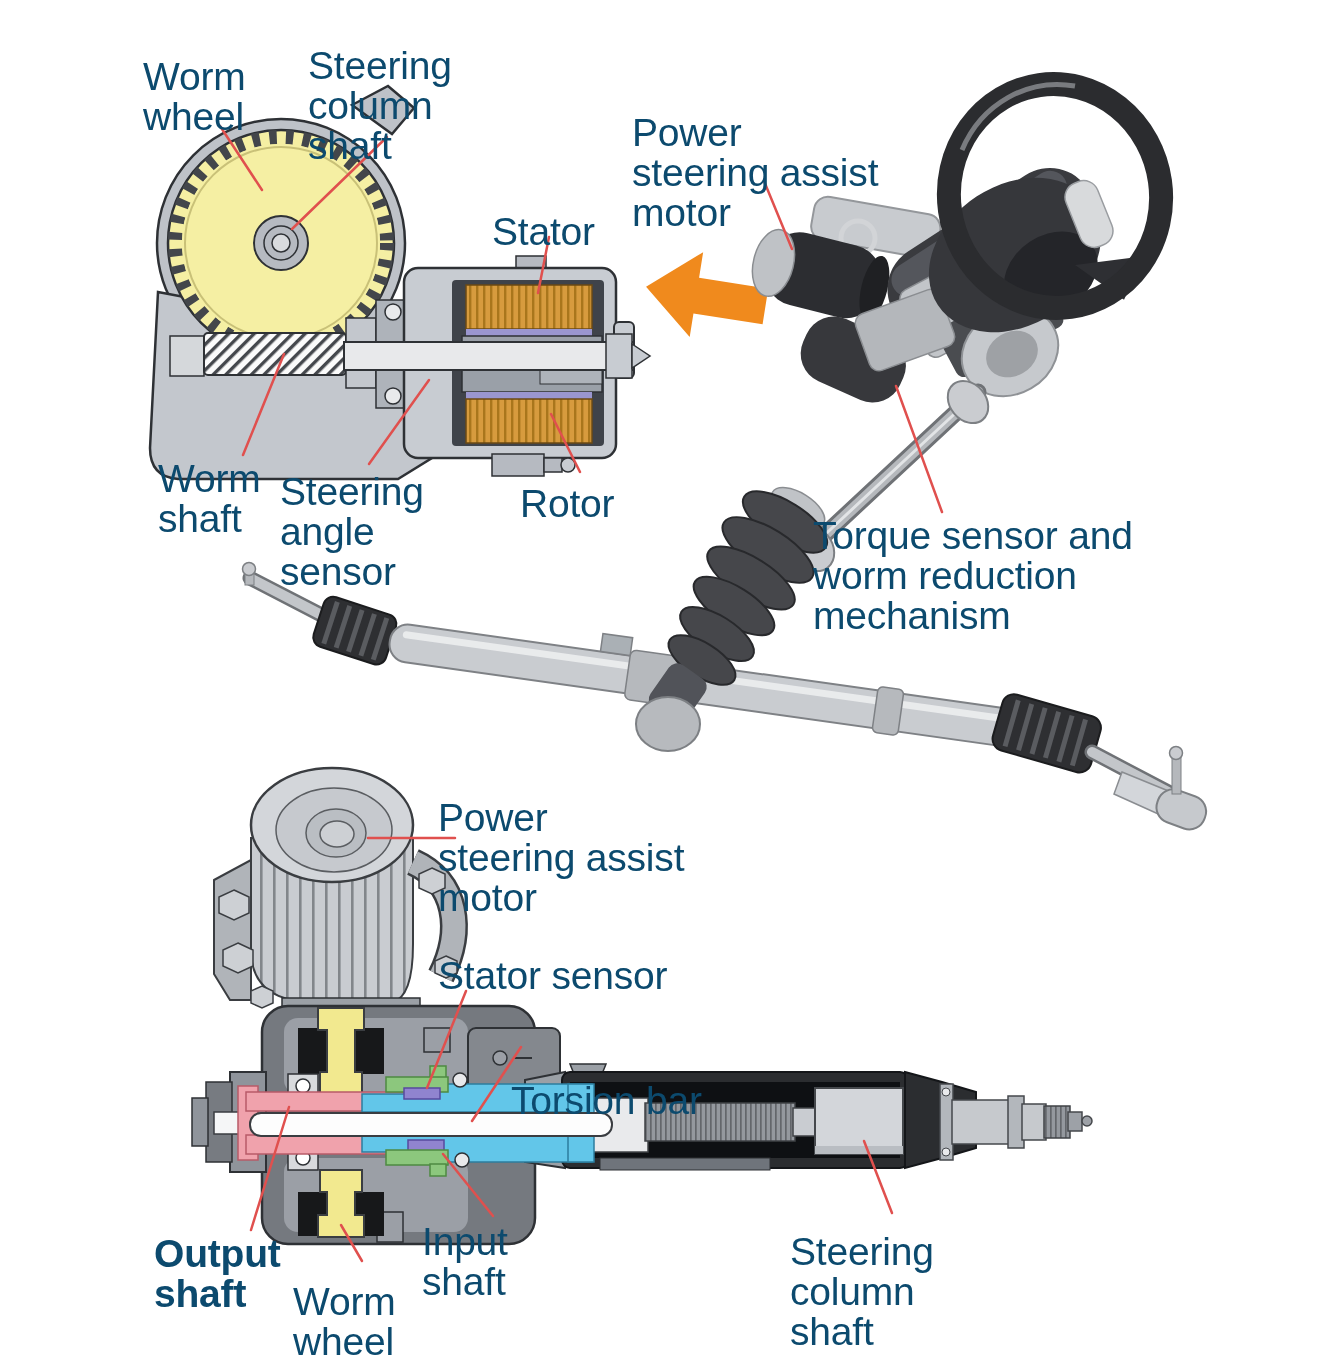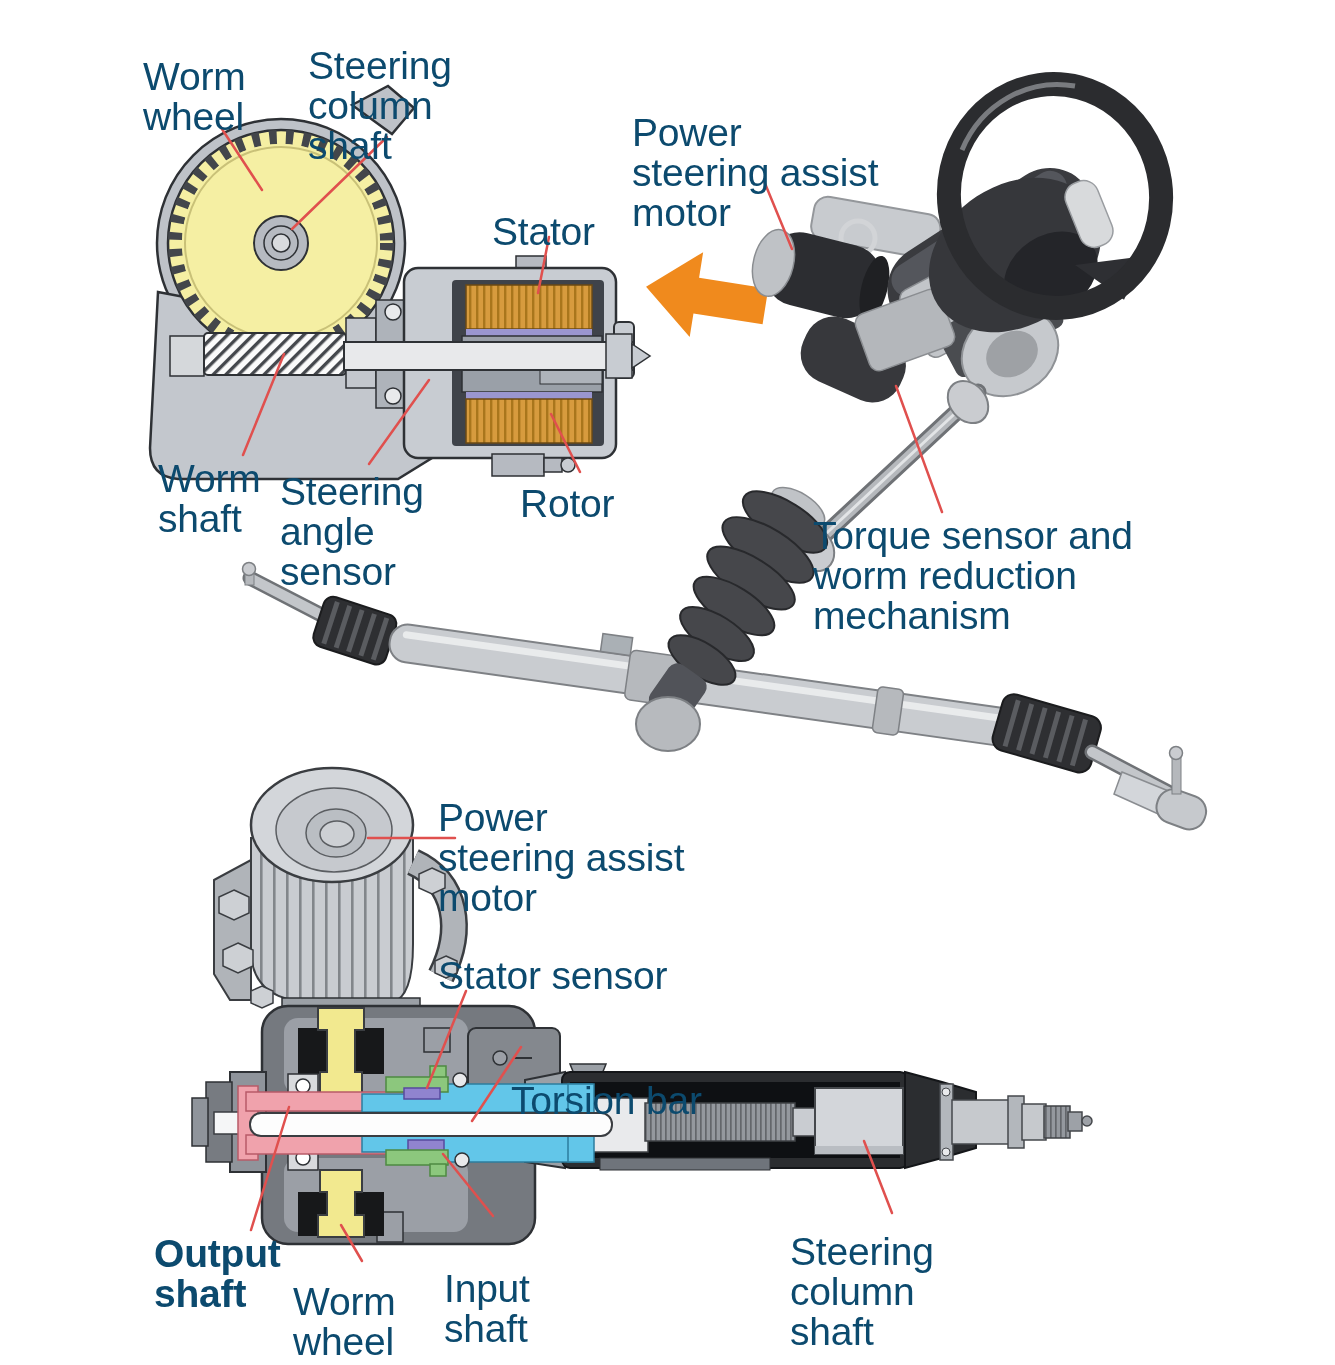--- a/index.html
+++ b/index.html
@@ -327,16 +327,16 @@
 <div class="label" style="left:632px;top:113px;width:250px;">Power steering assist motor</div>
 <div class="label" style="left:280px;top:472px;width:220px;">Steering angle sensor</div>
 <div class="label" style="left:158px;top:459px;width:120px;">Worm shaft</div>
 <div class="label" style="left:520px;top:477px;width:110px;margin-top:7px;">Rotor</div>
 <div class="label" style="left:813px;top:516px;width:392px;">Torque sensor and worm reduction mechanism</div>
 <div class="label" style="left:438px;top:798px;width:250px;">Power steering assist motor</div>
 <div class="label" style="left:438px;top:956px;width:240px;">Stator sensor</div>
 <div class="label" style="left:511px;top:1081px;width:200px;">Torsion bar</div>
 <div class="label" style="left:154px;top:1234px;width:140px;font-weight:bold;">Output shaft</div>
 <div class="label" style="left:293px;top:1282px;width:130px;">Worm wheel</div>
-<div class="label" style="left:444px;top:1222px;width:120px;margin-top:47px;">Input shaft</div>
+<div class="label" style="left:422px;top:1222px;width:120px;">Input shaft</div>
 <div class="label" style="left:790px;top:1232px;width:210px;">Steering column shaft</div>
 
 </div>
 
 </body></html>

